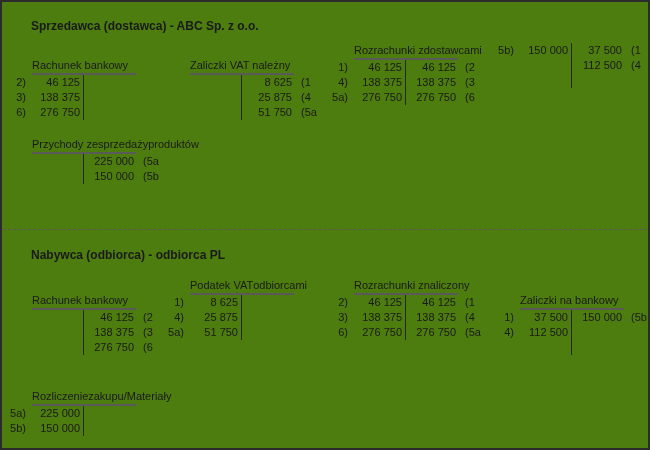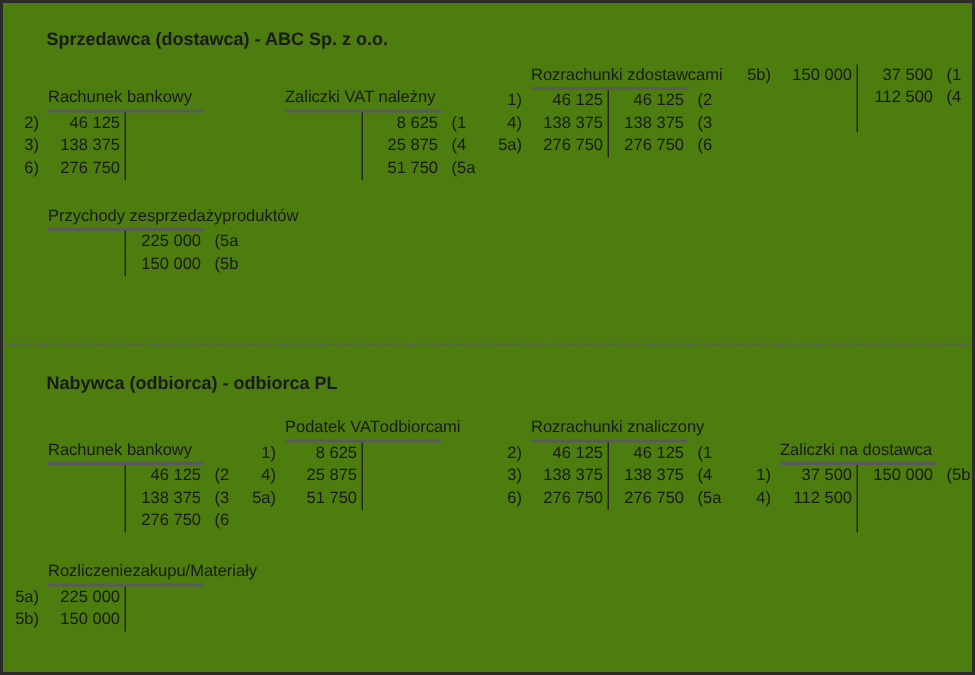--- a/index.html
+++ b/index.html
@@ -219,21 +219,21 @@
     <div class="trow">
       <span class="ml">6)</span>
       <span class="vl">276 750</span>
       <span class="vr">276 750</span>
       <span class="mr">(5a</span>
     </div>
   </div>
 
   <div class="tacc" style="left:492px;top:291px">
     <div class="thead">
-      <div class="hl">Zaliczki na dostawca</div>
+      <div class="hl">Zaliczki na bankowy</div>
     </div>
     <div class="trow">
       <span class="ml">1)</span>
       <span class="vl">37 500</span>
       <span class="vr">150 000</span>
       <span class="mr">(5b</span>
     </div>
     <div class="trow">
       <span class="ml">4)</span>
       <span class="vl">112 500</span>
@@ -241,21 +241,21 @@
       <span class="mr"></span>
     </div>
     <div class="trow">
       <span class="ml"></span>
       <span class="vl"></span>
       <span class="vr"></span>
       <span class="mr"></span>
     </div>
   </div>
 
-  <div class="tacc" style="left:4px;top:372px">
+  <div class="tacc" style="left:4px;top:387px">
     <div class="thead">
       <div class="hl">Rozliczenie</div>
       <div class="hl">zakupu/Materiały</div>
     </div>
     <div class="trow">
       <span class="ml">5a)</span>
       <span class="vl">225 000</span>
       <span class="vr"></span>
       <span class="mr"></span>
     </div>

